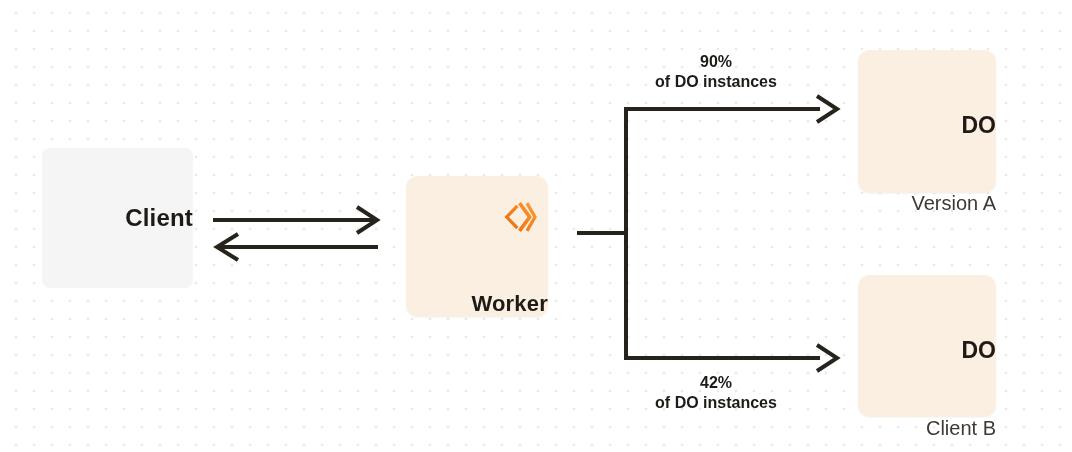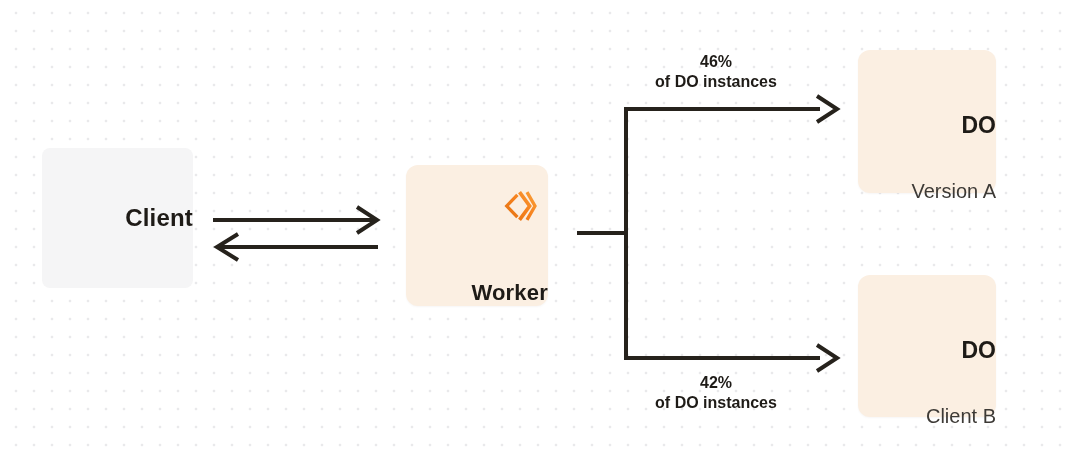--- a/index.html
+++ b/index.html
@@ -30,30 +30,30 @@
   .node{position:absolute;display:flex;flex-direction:column;align-items:flex-end;gap:39px;}
   .client-node{
     left:42px;top:148px;width:151px;height:140px;
     background:var(--client-box-bg);
     border-radius:8px;
     justify-content:center;
   }
   .client-label{font-size:24px;font-weight:bold;color:var(--text-dark);letter-spacing:0.2px;}
 
   .cream{background:var(--orange-box-bg);box-shadow:0 1px 2px rgba(40,25,5,0.04);}
-  .worker-node{left:406px;top:165px;width:142px;height:141px;border-radius:12px;padding-top:25px;}
+  .worker-node{left:406px;top:176px;width:142px;height:141px;border-radius:12px;padding-top:25px;}
   .worker-node .node-icon{width:58px;height:53px;}
   .worker-label{margin-top:19px;font-size:22px;font-weight:bold;color:var(--text-dark);letter-spacing:0.2px;}
 
   .do-node{width:138px;border-radius:12px;padding-top:14px;}
   .do-a{left:858px;top:50px;height:143px;}
   .do-b{left:858px;top:275px;height:142px;}
   .do-node .node-icon{width:58px;height:58px;}
   .do-title{margin-top:11px;font-size:23px;font-weight:bold;color:var(--text-dark);line-height:1.0;}
-  .do-subtitle{margin-top:4px;font-size:20px;font-weight:normal;color:var(--text-secondary);line-height:1.1;}
+  .do-subtitle{margin-top:16px;font-size:20px;font-weight:normal;color:var(--text-secondary);line-height:1.1;}
 
   .route-label{
     position:absolute;left:616px;width:200px;
     text-align:center;
     font-size:16px;font-weight:bold;color:var(--text-dark);
     line-height:20px;
   }
   .route-label-a{top:52px;}
   .route-label-b{top:373px;}
 
@@ -103,21 +103,21 @@
         </linearGradient>
       </defs>
       <path class="wk-stroke" stroke-width="6.2" d="M30,9 L10,30 L30,51"></path>
       <path class="wk-stroke" stroke-width="6.8" d="M34,4 L53,30 L34,56"></path>
       <path class="wk-stroke" stroke-width="6.2" d="M48,4 L63,30 L48,56"></path>
     </svg>
     <span class="worker-label">Worker</span>
   </div>
 
   <div class="route-label route-label-a">
-    <div>46%</div>
+    <div>90%</div>
     <div>of DO instances</div>
   </div>
 
   <div class="route-label route-label-b">
     <div>42%</div>
     <div>of DO instances</div>
   </div>
 
   <div class="node cream do-node do-a">
     <svg class="node-icon" viewBox="0 0 64 64" xmlns="http://www.w3.org/2000/svg">

